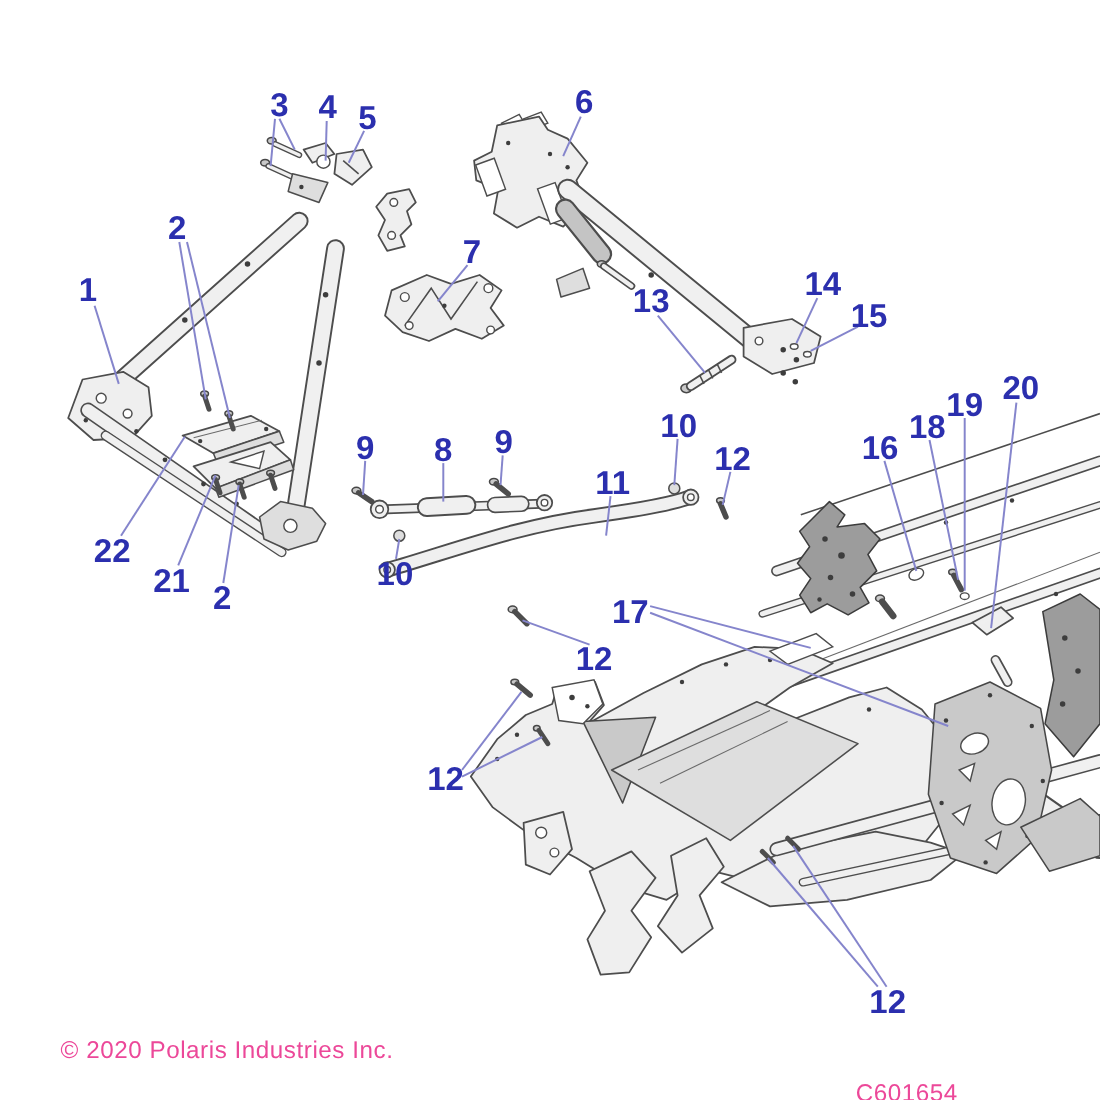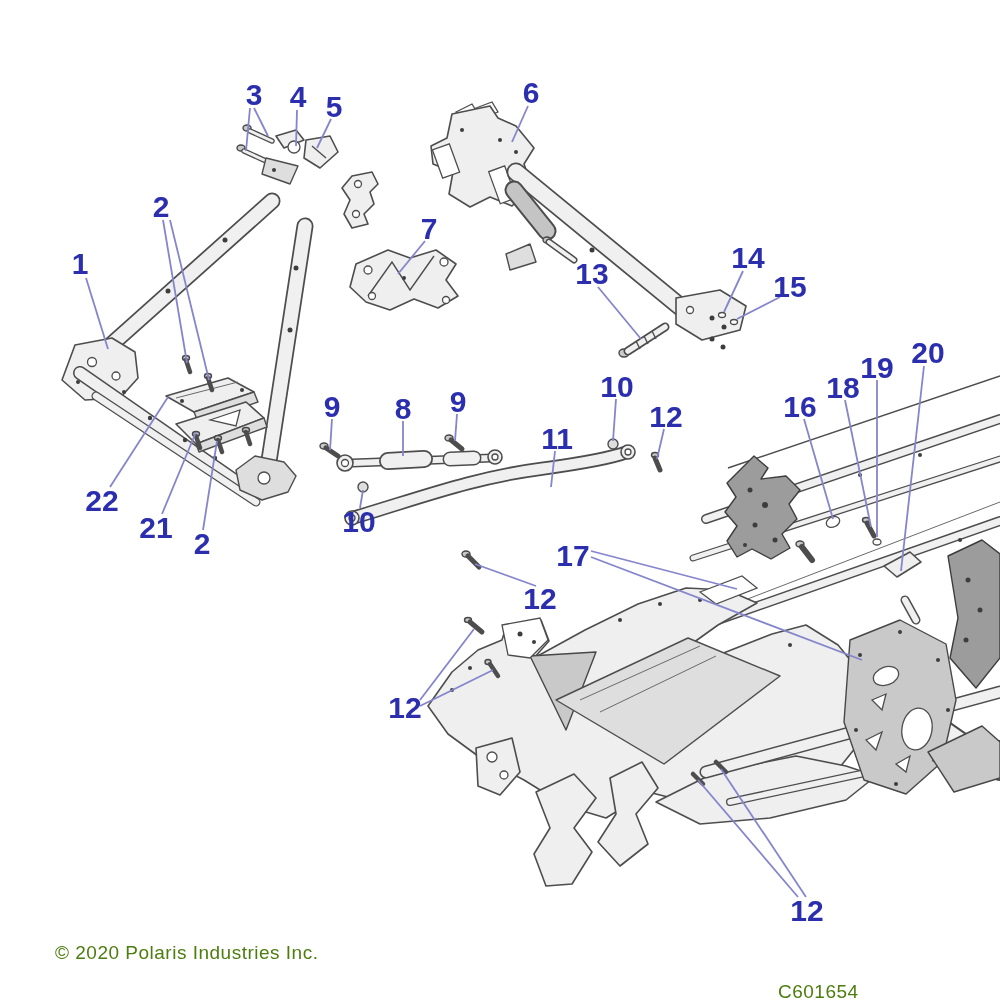--- a/index.html
+++ b/index.html
@@ -12,21 +12,21 @@
   .pd {fill:#c9c9c9;stroke:#474747;stroke-width:1.4;stroke-linejoin:round;}
   .pk {fill:#9c9c9c;stroke:#3c3c3c;stroke-width:1.4;stroke-linejoin:round;}
   .pw {fill:#ffffff;stroke:#4d4d4d;stroke-width:1.3;}
   .ln {stroke:#4d4d4d;stroke-width:1.4;fill:none;}
   .thin{stroke:#6a6a6a;stroke-width:1;fill:none;}
   .to {stroke:#4d4d4d;fill:none;stroke-linecap:round;}
   .ti {stroke:#f0f0f0;fill:none;stroke-linecap:round;}
   .tig{stroke:#c4c4c4;fill:none;stroke-linecap:round;}
   .dot{fill:#3d3d3d;stroke:none;}
   .callout{font-family:"Liberation Sans",sans-serif;font-weight:700;font-size:30px;}
-  .footer-text{position:absolute;font-size:19px;color:#4d7c0f;letter-spacing:0.5px;}
+  .footer-text{position:absolute;font-size:22px;color:#ec4899;letter-spacing:0.5px;}
 </style>
 </head>
 <body>
 
 <div class="stage">
 
   <svg id="diagram" width="1000" height="1000" viewBox="0 0 1000 1000">
 
     <g>
       <line class="to" stroke-width="17" x1="272" y1="201" x2="103" y2="352"></line>

